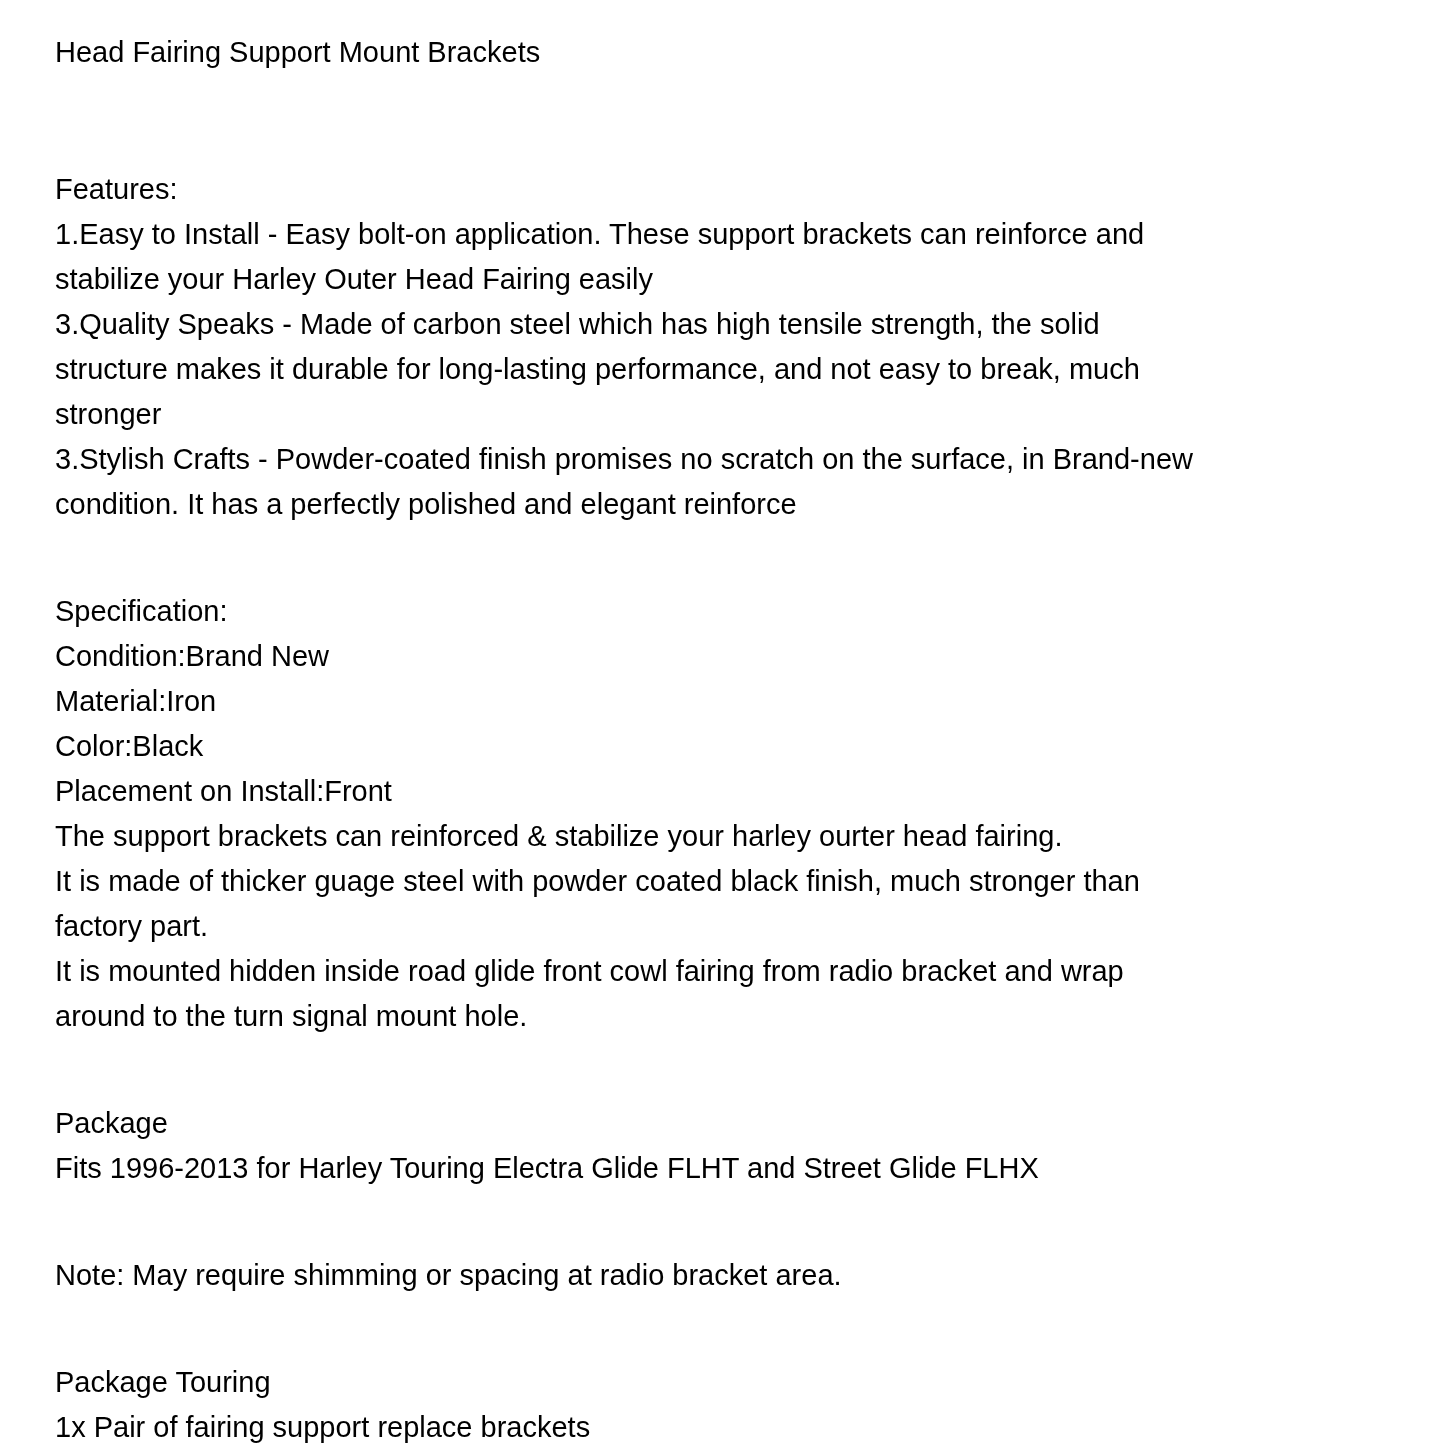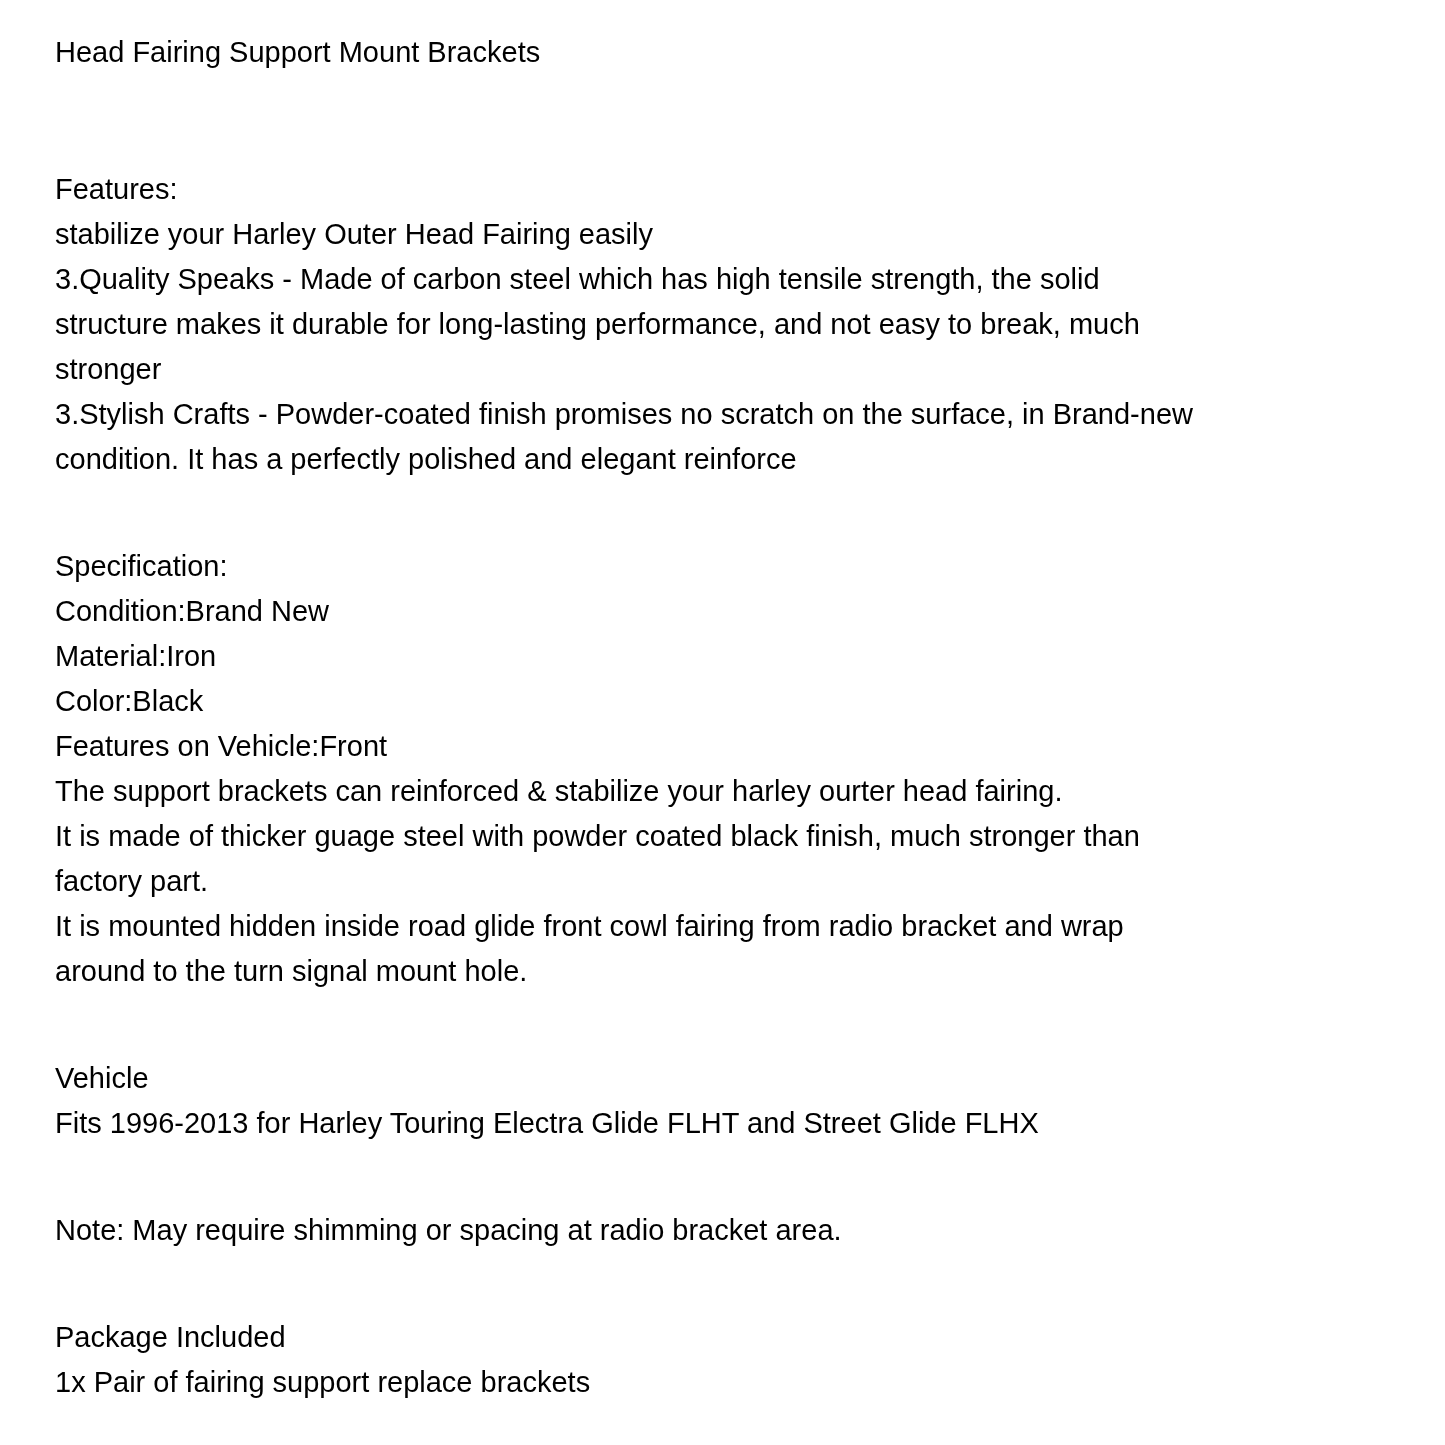--- a/index.html
+++ b/index.html
@@ -32,48 +32,49 @@
 </style>
 </head>
 <body>
 
 <div class="page">
 
   <div class="line title">Head Fairing Support Mount Brackets</div>
 
   <div class="section">
     <div class="line">Features:</div>
+    <div class="line">1.Easy to Install - Easy bolt-on application. These support brackets can reinforce and</div>
     <div class="line">stabilize your Harley Outer Head Fairing easily</div>
     <div class="line">3.Quality Speaks - Made of carbon steel which has high tensile strength, the solid</div>
     <div class="line">structure makes it durable for long-lasting performance, and not easy to break, much</div>
     <div class="line">stronger</div>
     <div class="line">3.Stylish Crafts - Powder-coated finish promises no scratch on the surface, in Brand-new</div>
     <div class="line">condition. It has a perfectly polished and elegant reinforce</div>
   </div>
 
   <div class="section">
     <div class="line">Specification:</div>
     <div class="line">Condition:Brand New</div>
     <div class="line">Material:Iron</div>
     <div class="line">Color:Black</div>
-    <div class="line">Features on Vehicle:Front</div>
+    <div class="line">Placement on Install:Front</div>
     <div class="line">The support brackets can reinforced &amp; stabilize your harley ourter head fairing.</div>
     <div class="line">It is made of thicker guage steel with powder coated black finish, much stronger than</div>
     <div class="line">factory part.</div>
     <div class="line">It is mounted hidden inside road glide front cowl fairing from radio bracket and wrap</div>
     <div class="line">around to the turn signal mount hole.</div>
   </div>
 
   <div class="section">
-    <div class="line">Vehicle</div>
+    <div class="line">Package</div>
     <div class="line">Fits 1996-2013 for Harley Touring Electra Glide FLHT and Street Glide FLHX</div>
   </div>
 
   <div class="section">
     <div class="line">Note: May require shimming or spacing at radio bracket area.</div>
   </div>
 
   <div class="section">
-    <div class="line">Package Included</div>
+    <div class="line">Package Touring</div>
     <div class="line">1x Pair of fairing support replace brackets</div>
   </div>
 
 </div>
 
 </body></html>

